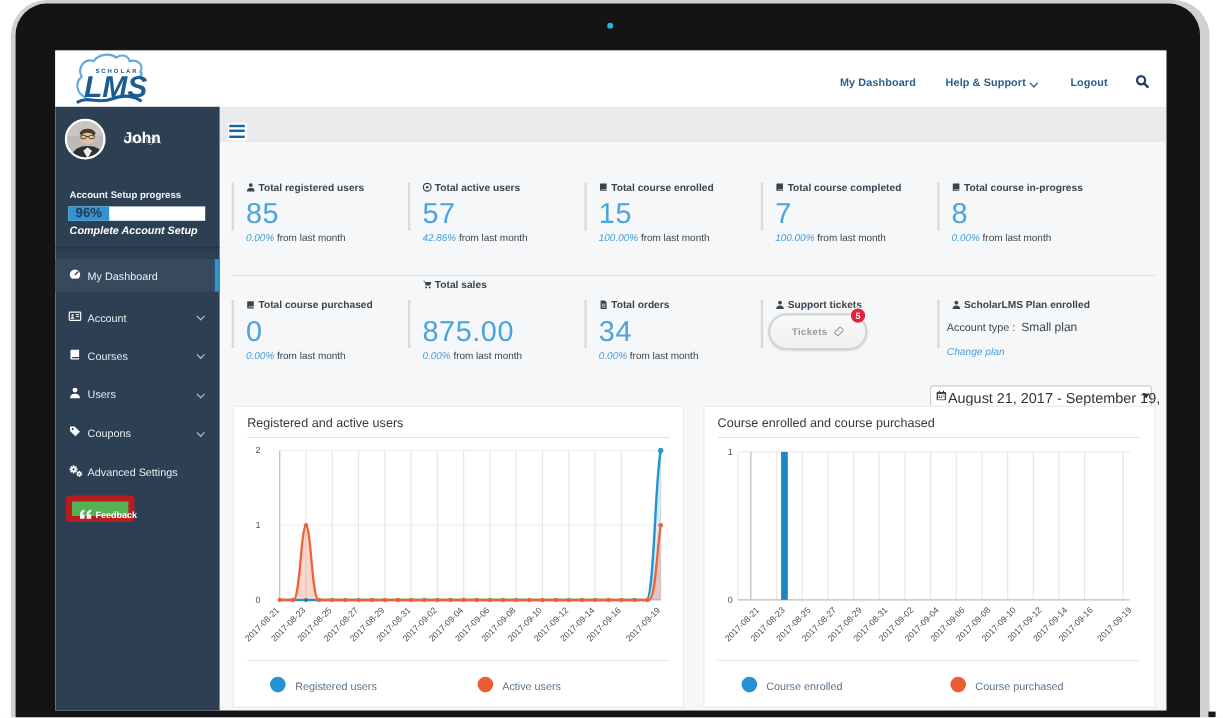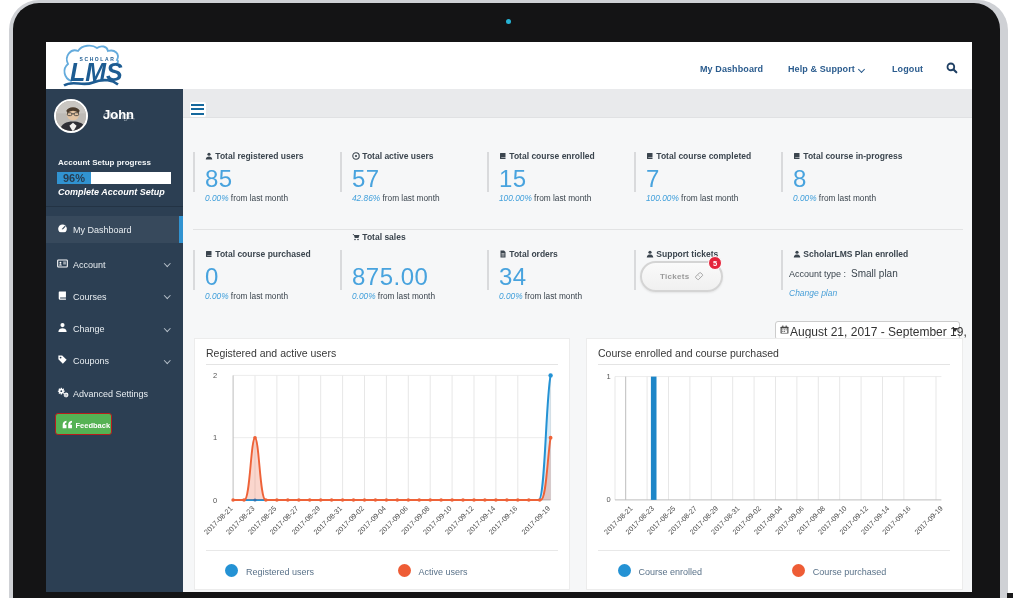--- a/index.html
+++ b/index.html
@@ -316,21 +316,21 @@
             <path d="M3.5 2 L13 2 L13 11 L4.5 11 L4.5 12.5 L13 12.5 L13 14 L4 14 Q2.5 14 2.5 12.5 L2.5 3.5 Q2.5 2 3.5 2 Z" fill="#ffffff"></path>
           </svg></span>
         <span class="txt">Courses</span>
         <span class="chev"></span>
       </div>
       <div class="mitem" style="top:273px;">
         <span class="ico"><svg width="11" height="11" viewBox="0 0 16 16">
             <circle cx="8" cy="4.5" r="3" fill="#ffffff"></circle>
             <path d="M2 14.5 C2 10.5 5 9 8 9 C11 9 14 10.5 14 14.5 Z" fill="#ffffff"></path>
           </svg></span>
-        <span class="txt">Change</span>
+        <span class="txt">Users</span>
         <span class="chev"></span>
       </div>
       <div class="mitem" style="top:305.3px;">
         <span class="ico"><svg width="11" height="11" viewBox="0 0 16 16">
             <path d="M2 2 L7.5 2 L14 8.5 L8.5 14 L2 7.5 Z" fill="#ffffff"></path>
             <circle cx="5.2" cy="5.2" r="1.3" fill="#2c3f53"></circle>
           </svg></span>
         <span class="txt">Coupons</span>
         <span class="chev"></span>
       </div>
@@ -348,20 +348,20 @@
               <circle cx="13" cy="11.5" r="2.6"></circle>
               <rect x="12.3" y="7.8" width="1.4" height="7.4" rx="0.4"></rect>
               <rect x="9.3" y="10.8" width="7.4" height="1.4" rx="0.4"></rect>
               <rect x="12.3" y="7.8" width="1.4" height="7.4" rx="0.4" transform="rotate(45 13 11.5)"></rect>
               <rect x="9.3" y="10.8" width="7.4" height="1.4" rx="0.4" transform="rotate(45 13 11.5)"></rect>
             </g>
             <circle cx="13" cy="11.5" r="0.9" fill="#2c3f53"></circle>
           </svg></span>
         <span class="txt">Advanced Settings</span>
       </div>
-      <div class="abs" style="left:8.5px;top:370.5px;width:57.5px;height:22px;background:#55b254;border-radius:3px;border:1px solid #b91c1c">
+      <div class="abs" style="left:8.5px;top:370.5px;width:57.5px;height:22px;background:#55b254;border-radius:3px;border:5px solid #b91c1c">
 <svg style="position:absolute;left:6px;top:6px" width="11px" height="9" viewBox="0 0 16 13">
           <path d="M1 7 Q1 1.5 6.5 1 L6.5 3.5 Q4 4 4 7 L6.5 7 L6.5 12 L1 12 Z M9 7 Q9 1.5 14.5 1 L14.5 3.5 Q12 4 12 7 L14.5 7 L14.5 12 L9 12 Z" fill="#fff"></path>
         </svg>
 <span style="position:absolute;left:20px;top:7px;font-size:7.5px;font-weight:bold;color:#fff">Feedback</span>
       </div>
     </div>
     <div class="abs" style="left:1007px;top:593px;width:6px;height:5px;background:#1a1a1b"></div>
   </div>
 </body></html>

